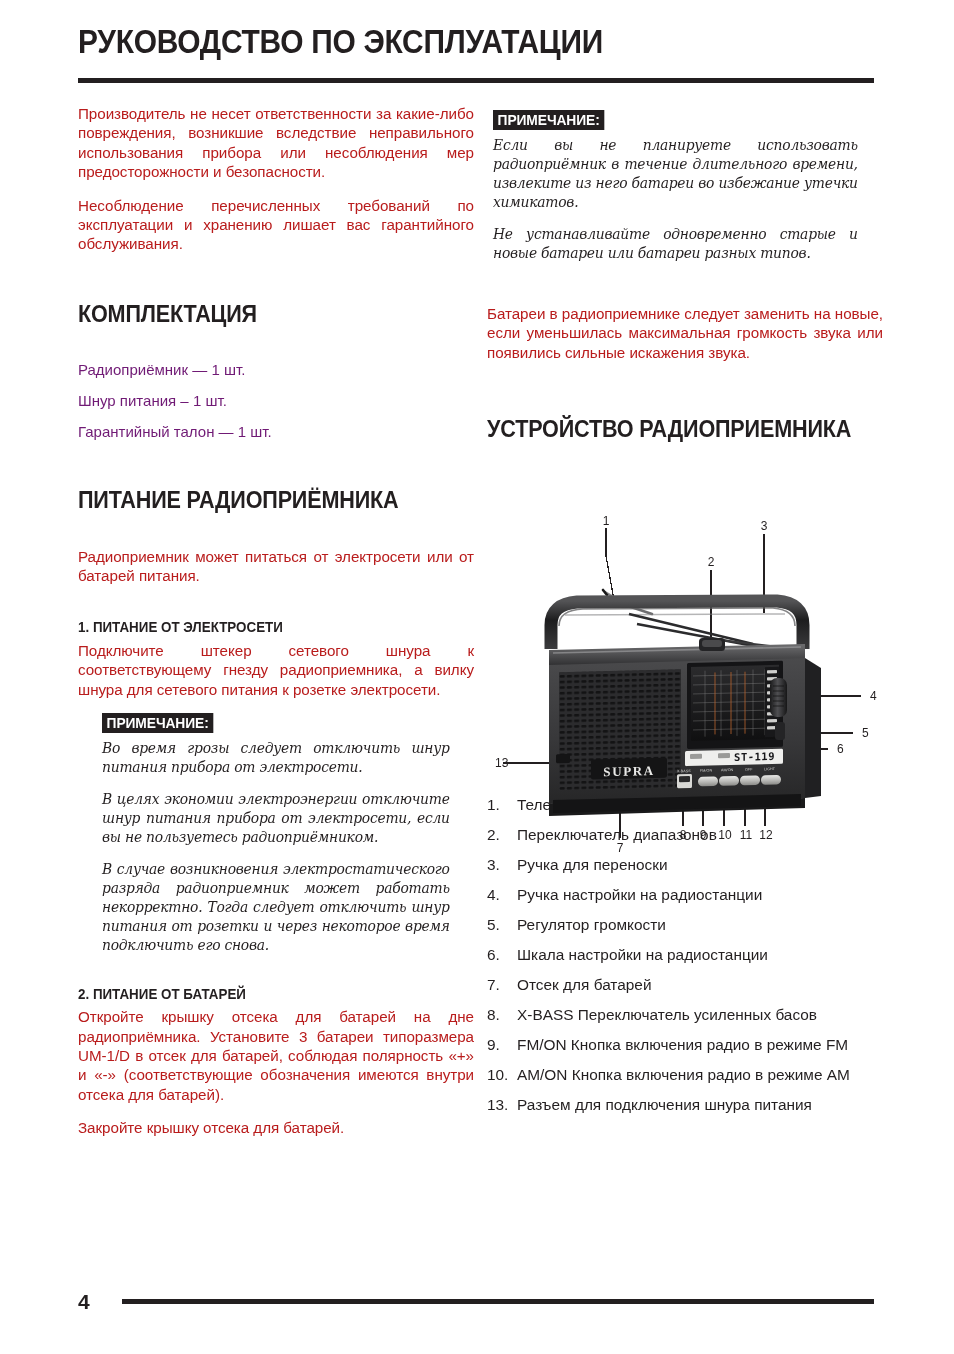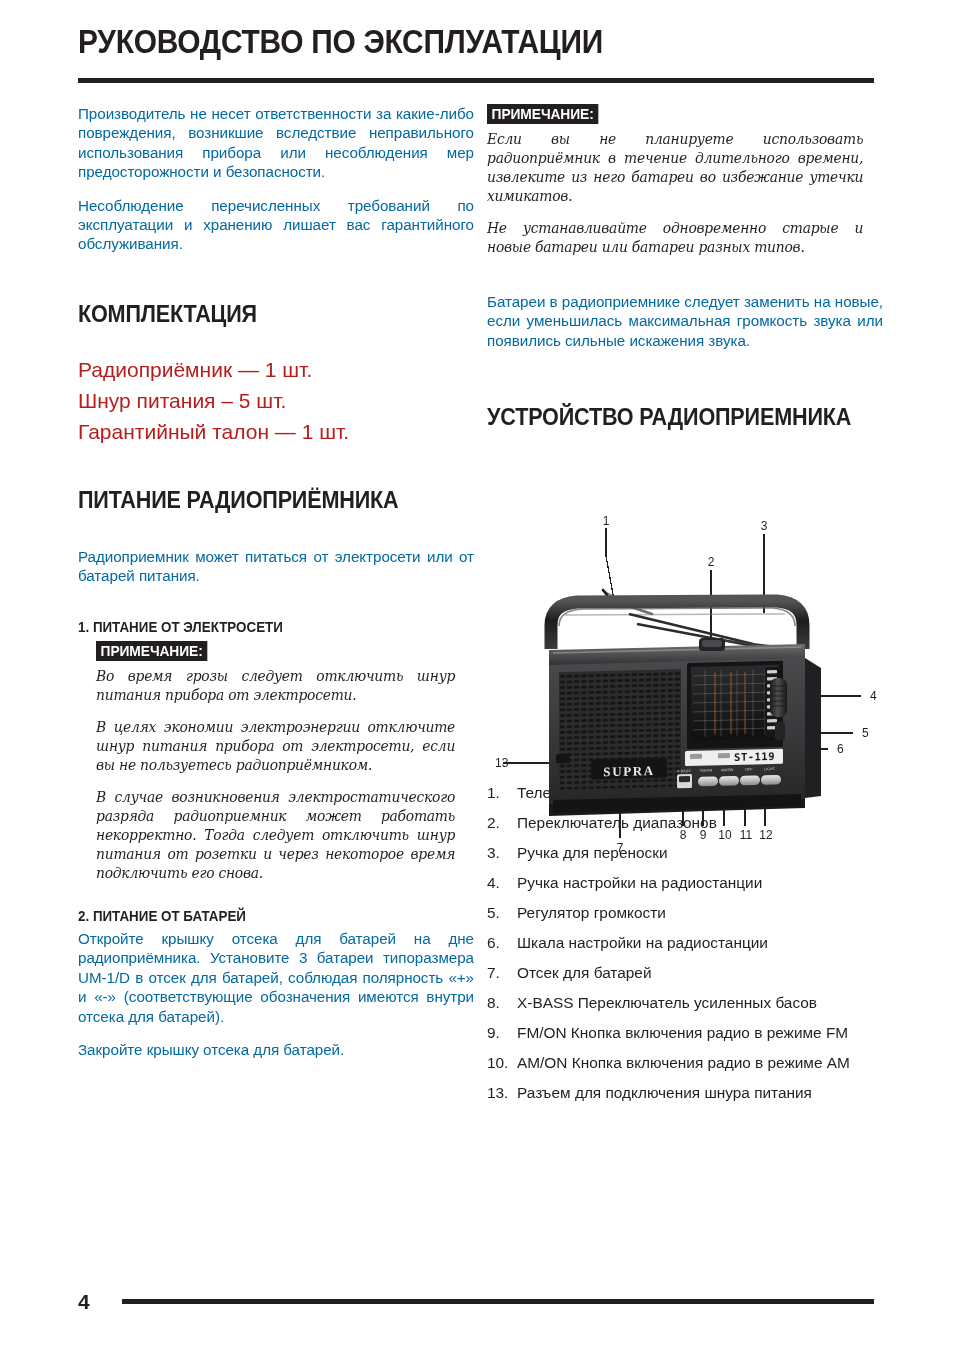--- a/index.html
+++ b/index.html
@@ -55,21 +55,21 @@
   }
   .col-left  { left: 78px;  }
   .col-right { left: 487px; }
 
   p.body {
     margin: 0 0 14px 0;
     font-size: 15.2px;
     line-height: 19.4px;
     text-align: justify;
     text-justify: inter-word;
-    color: #0369a1;
+    color: #b91c1c;
     letter-spacing: -0.05px;
   }
   p.body.last { margin-bottom: 12px; }
 
   h2.section {
     margin: 0;
     font-size: 24px;
     font-weight: 700;
     line-height: 1.1;
     color: #231f20;
@@ -84,21 +84,21 @@
     font-size: 14.4px;
     font-weight: 700;
     line-height: 1.2;
     color: #231f20;
     transform: scaleX(0.93);
     transform-origin: left center;
     white-space: nowrap;
   }
 
   
-  .note-wrap { margin: 0; }
+  .note-wrap { margin: 6px; }
   .note-label {
     display: inline-block;
     background: #231f20;
     color: #ffffff;
     font-size: 15px;
     font-weight: 700;
     padding: 1px 5px 2px 5px;
     line-height: 17px;
     transform: scaleX(0.92);
     transform-origin: left center;
@@ -119,24 +119,24 @@
   .note-body.last { margin-bottom: 0; }
   .note-indent { padding-left: 18px; }
 
   
   ul.plain {
     list-style: none;
     margin: 0;
     padding: 0;
   }
   ul.plain li {
-    font-size: 21px;
+    font-size: 15px;
     line-height: 19px;
     margin-bottom: 12px;
-    color: #b91c1c;
+    color: #701a75;
   }
 
   ol.numbered {
     list-style: none;
     margin: 0;
     padding: 0;
     counter-reset: feat;
   }
   ol.numbered li {
     position: relative;
@@ -201,32 +201,33 @@
 
     <p class="body">Производитель не несет ответственности за какие-либо повреждения, возникшие вследствие неправильного использования прибора или несоблюдения мер предосторожности и безопасности.</p>
     <p class="body">Несоблюдение перечисленных требований по эксплуатации и хранению лишает вас гарантийного обслуживания.</p>
 
     <div style="height:33px"></div>
     <h2 class="section">КОМПЛЕКТАЦИЯ</h2>
 
     <div style="height:33px"></div>
     <ul class="plain">
       <li>Радиоприёмник — 1 шт.</li>
-      <li>Шнур питания – 5 шт.</li>
+      <li>Шнур питания – 1 шт.</li>
       <li>Гарантийный талон — 1 шт.</li>
     </ul>
 
     <div style="height:34px"></div>
     <h2 class="section">ПИТАНИЕ РАДИОПРИЁМНИКА</h2>
 
     <div style="height:33px"></div>
     <p class="body">Радиоприемник может питаться от электросети или от батарей питания.</p>
 
     <div style="height:20px"></div>
     <h3 class="subsection">1. ПИТАНИЕ ОТ ЭЛЕКТРОСЕТИ</h3>
+    <p class="body">Подключите штекер сетевого шнура к соответствующему гнезду радиоприемника, а вилку шнура для сетевого питания к розетке электросети.</p>
 
     <div class="note-wrap note-indent">
       <span class="note-label">ПРИМЕЧАНИЕ:</span>
       <div class="note-body">Во время грозы следует отключить шнур питания прибора от электросети.</div>
       <div class="note-body">В целях экономии электроэнергии отключите шнур питания прибора от электросети, если вы не пользуетесь радиоприёмником.</div>
       <div class="note-body last">В случае возникновения электростатического разряда радиоприемник может работать некорректно. Тогда следует отключить шнур питания от розетки и через некоторое время подключить его снова.</div>
     </div>
 
     <div style="height:26px"></div>
     <h3 class="subsection">2. ПИТАНИЕ ОТ БАТАРЕЙ</h3>

